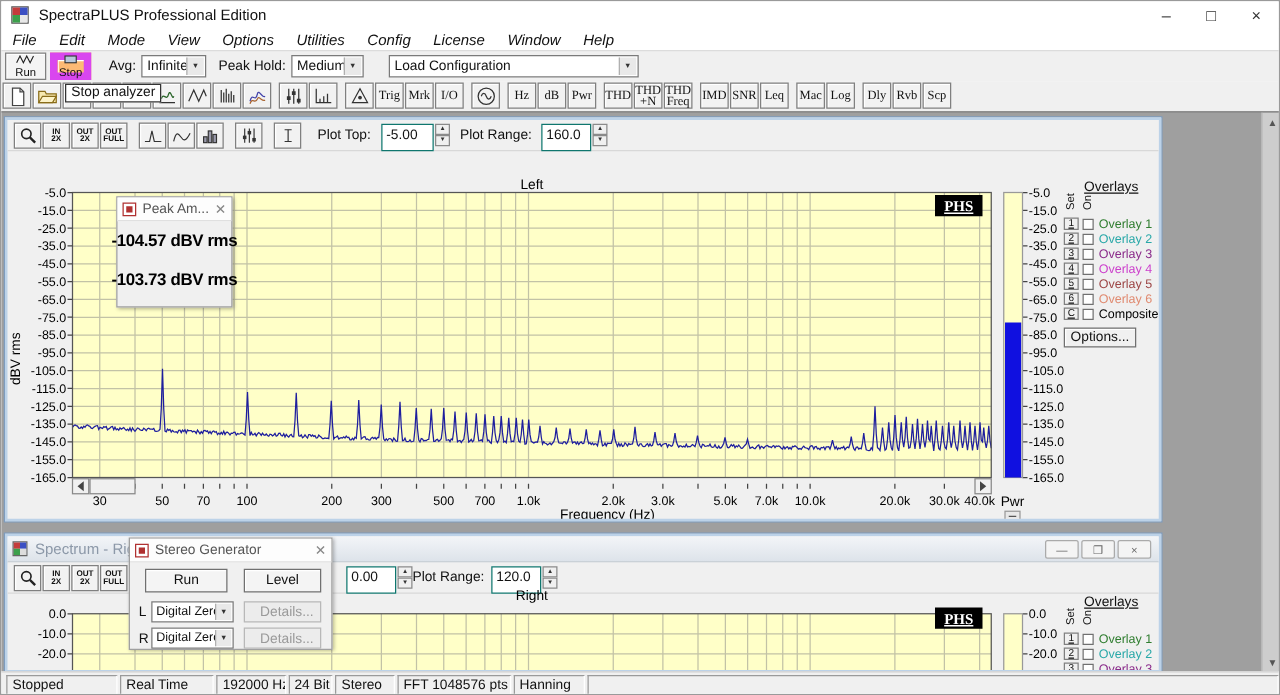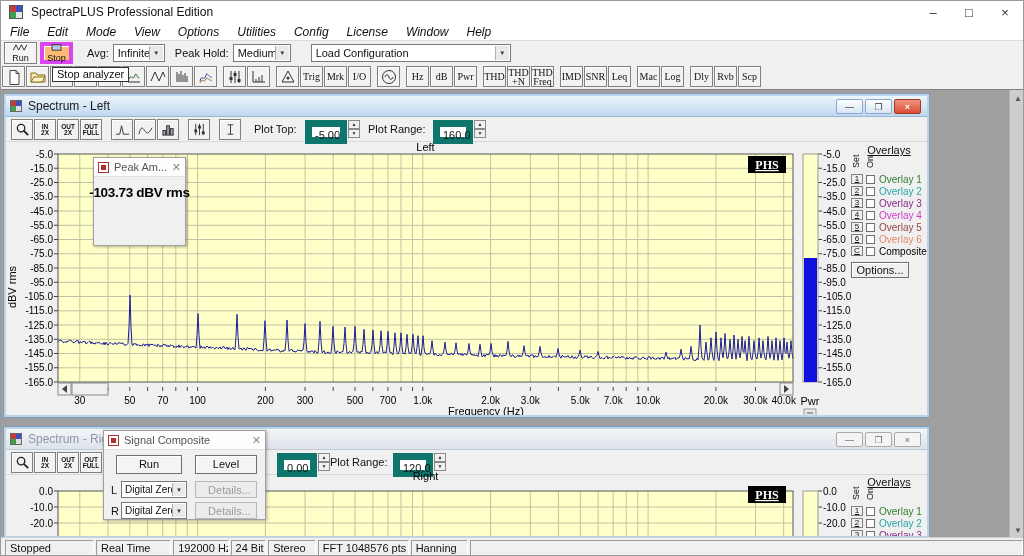--- a/index.html
+++ b/index.html
@@ -21,21 +21,21 @@
 
   .menubar { position:absolute; left:0; top:22px; width:100%; height:17px; background:#fff;
              display:flex; align-items:center;font-style:italic; }
   .menu-item { font-size:12px; padding:0 9px; }
 
   .toolbar1 { position:absolute; left:0; top:39px; width:100%; height:25px; background:#f0f0f0;
               border-top:1px solid #dcdcdc; display:flex; align-items:center; }
   .big-btn { width:33px; height:22px; margin-left:3px; border:1px solid #808080; background:#f4f4f4;
              display:flex; flex-direction:column; align-items:center; justify-content:center;
              font-size:9px; line-height:9px; box-shadow:inset 1px 1px 0 #fff; }
-  .big-btn.pressed { border:4px solid #d946ef; background:#fdba74; }
+  .big-btn.pressed { border:6px solid #d946ef; background:#fdba74; }
   .tb-label { margin-left:14px; font-size:11px; }
   .combo { position:relative; height:18px; margin-left:4px; background:#fff; border:1px solid #7a7a7a;
            font-size:11px; padding:2px 18px 0 4px; white-space:nowrap; }
   .combo .arr { position:absolute; right:1px; top:1px; bottom:1px; width:14px; background:#e9e9e9;
                 border-left:1px solid #b0b0b0; display:flex; align-items:center; justify-content:center;
                 font-size:6px; color:#333; }
 
   .toolbar2 { position:absolute; left:0; top:64px; width:100%; height:24px; background:#f0f0f0;
               display:flex; align-items:flex-start; padding-top:1px; }
   .tb-btn { width:23px; height:21px; margin-left:1px; border:1px solid #808080; background:#f2f2f2;
@@ -76,21 +76,21 @@
   .wc-btn.plain { border-color:#aaa; background:#f4f4f4; color:#666; }
 
   .win-toolbar { position:relative; height:25px; background:#f0f0f0; border-bottom:1px solid #d8d8d8; }
   .win-btn { position:absolute; top:2px; width:22px; height:21px; border:1px solid #808080;
              background:#f2f2f2; box-shadow:inset 1px 1px 0 #fff; display:flex; align-items:center;
              justify-content:center; }
   .win-btn svg { width:15px; height:15px; }
   .win-btn.txt { font-size:6.5px; font-weight:bold; line-height:6px; text-align:center;
                  white-space:pre-line; }
   .wt-label { position:absolute; top:6px; font-size:11px; }
-  .numbox { position:absolute; top:3px; height:22px; background:#fff; border:7px solid #0f766e;
+  .numbox { position:absolute; top:3px; height:22px; background:#fff; border:1px solid #0f766e;
             font-size:11px; padding:2px 3px 8px 3px; }
   .spin { position:absolute; top:3px; width:12px; height:18px; display:flex; flex-direction:column; }
   .spin i { flex:1; border:1px solid #8a8a8a; background:#f0f0f0; font-style:normal; font-size:5px;
             line-height:7px; text-align:center; color:#333; }
 
   .plot-wrap { position:absolute; left:0; }
 
   
   .ovpanel { position:absolute; width:80px; font-size:10px; }
   .ov-head { position:absolute; left:0; top:0; width:100%; text-align:center; font-size:11px;
@@ -332,29 +332,20 @@
       <div class="tb-btn txt">Log</div>
       <div class="tb-btn gap txt">Dly</div>
       <div class="tb-btn txt">Rvb</div>
       <div class="tb-btn txt">Scp</div>
     </div>
   <div class="tooltip">Stop analyzer</div>
 
   <div class="mdi" id="mdi">
 
     <div class="win" id="win-left" style="left:3px;top:4px;width:925px;height:323px">
-      <div class="wtitle active">
-        <span class="w-icon">
-            <i></i>
-            <i></i>
-            <i></i>
-            <i></i>
-          </span>
-        <span>Spectrum - Left</span>
-      </div>
       <div class="win-ctrls">
         <span class="wc-btn">—</span>
         <span class="wc-btn">❐</span>
         <span class="wc-btn close-red">×</span>
       </div>
       <div class="win-toolbar" id="left-win-toolbar">
         <span class="wt-label" style="left:248px">Plot Top:</span>
         <span class="numbox" style="left:299px;width:42px">-5.00</span>
         <span class="spin" style="left:342px">
             <i>▲</i>
@@ -777,29 +768,30 @@
     </div>
 
     <div class="mini-win" style="left:92px;top:67px;width:93px;height:89px;z-index:30">
       <div class="mini-title">
         <span class="mini-icon">
             <i></i>
           </span>
         <span>Peak Am...</span>
         <span class="mini-close">✕</span>
       </div>
+      <div class="peak-val">-104.57 dBV rms</div>
       <div class="peak-val">-103.73 dBV rms</div>
     </div>
 
     <div class="mini-win" style="left:102px;top:340px;width:163px;height:90px;z-index:40">
       <div class="mini-title">
         <span class="mini-icon">
             <i></i>
           </span>
-        <span>Signal Composite</span>
+        <span>Stereo Generator</span>
         <span class="mini-close">✕</span>
       </div>
       <div class="sg-btn" style="left:12px;top:24px;width:66px">Run</div>
       <div class="sg-btn" style="left:91px;top:24px;width:62px">Level</div>
       <span class="sg-lbl" style="left:7px;top:53px">L</span>
       <div class="sg-combo" style="left:17px;top:50px;width:66px">
         <span>Digital Zero</span>
         <span class="arr">▼</span>
       </div>
       <div class="sg-btn disabled" style="left:91px;top:50px;width:62px;height:17px">Details...</div>

